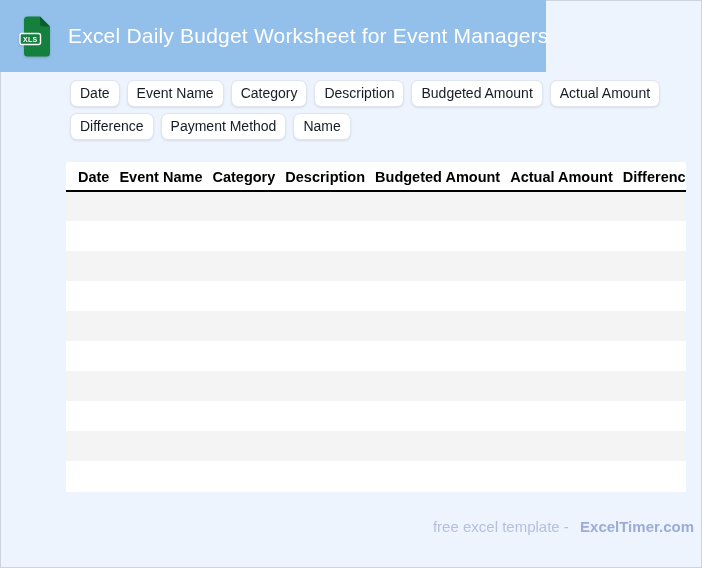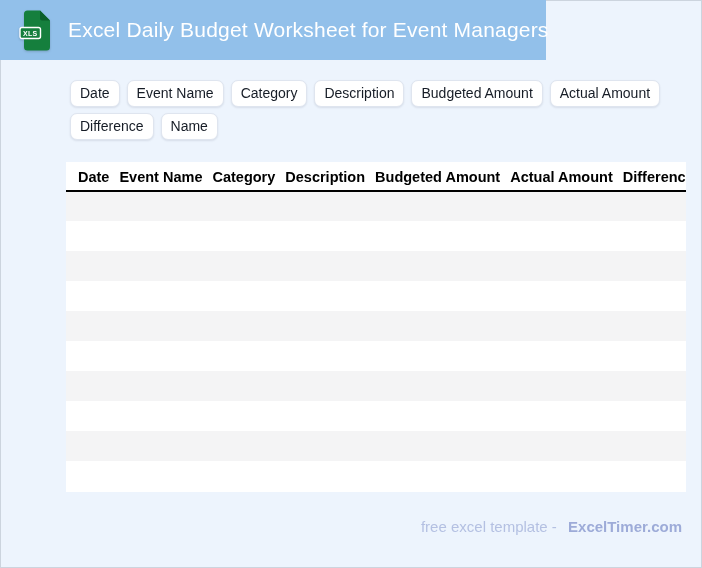--- a/index.html
+++ b/index.html
@@ -9,21 +9,21 @@
     overflow: hidden;
     background: #edf4fd;
     box-shadow: inset 0 0 0 1px #ccd4de;
     font-family: "Liberation Sans", sans-serif;
     box-sizing: border-box;
   }
 
   
   .header {
     position: absolute; top: 0; left: 0;
-    width: 546px; height: 60px;
+    width: 546px; height: 72px;
     background: #92c0ea;
     display: flex; align-items: center;
     padding-left: 19px;
     box-sizing: border-box;
   }
   .file-icon { flex: 0 0 auto; display: block; filter: drop-shadow(0 1px 1px rgba(0,0,0,0.18)); }
   .header-title {
     color: #ffffff;
     font-size: 21px;
     font-weight: 400;
@@ -74,21 +74,21 @@
     border-bottom: 2px solid #000000;
   }
   table.sheet th:first-child { padding-left: 12px; }
   table.sheet td { padding: 0 5px; }
   table.sheet tbody tr { height: 30px; }
   table.sheet tbody tr:nth-child(odd)  { background: #f4f4f5; }
   table.sheet tbody tr:nth-child(even) { background: #ffffff; }
 
   
   .footer {
-    position: absolute; left: 0; top: 518px;
+    position: absolute; left: 12px; top: 518px;
     width: 682px;
     text-align: right;
     font-size: 15px;
   }
   .footer-prefix { color: #b4c0e2; font-weight: 400; }
   .footer-brand  { color: #9dabd8; font-weight: 700; margin-left: 7px; cursor: pointer; text-decoration: none; }
 </style>
 </head>
 <body>
 
@@ -103,20 +103,21 @@
 </div>
 
 <div class="chips">
     <span class="chip">Date</span>
     <span class="chip">Event Name</span>
     <span class="chip">Category</span>
     <span class="chip">Description</span>
     <span class="chip">Budgeted Amount</span>
     <span class="chip">Actual Amount</span>
     <span class="chip">Difference</span>
+    <span class="chip">Payment Method</span>
     <span class="chip">Name</span>
   </div>
 
 <div class="table-wrap">
   <table class="sheet">
     <thead>
       <tr>
           <th>Date</th>
           <th>Event Name</th>
           <th>Category</th>

